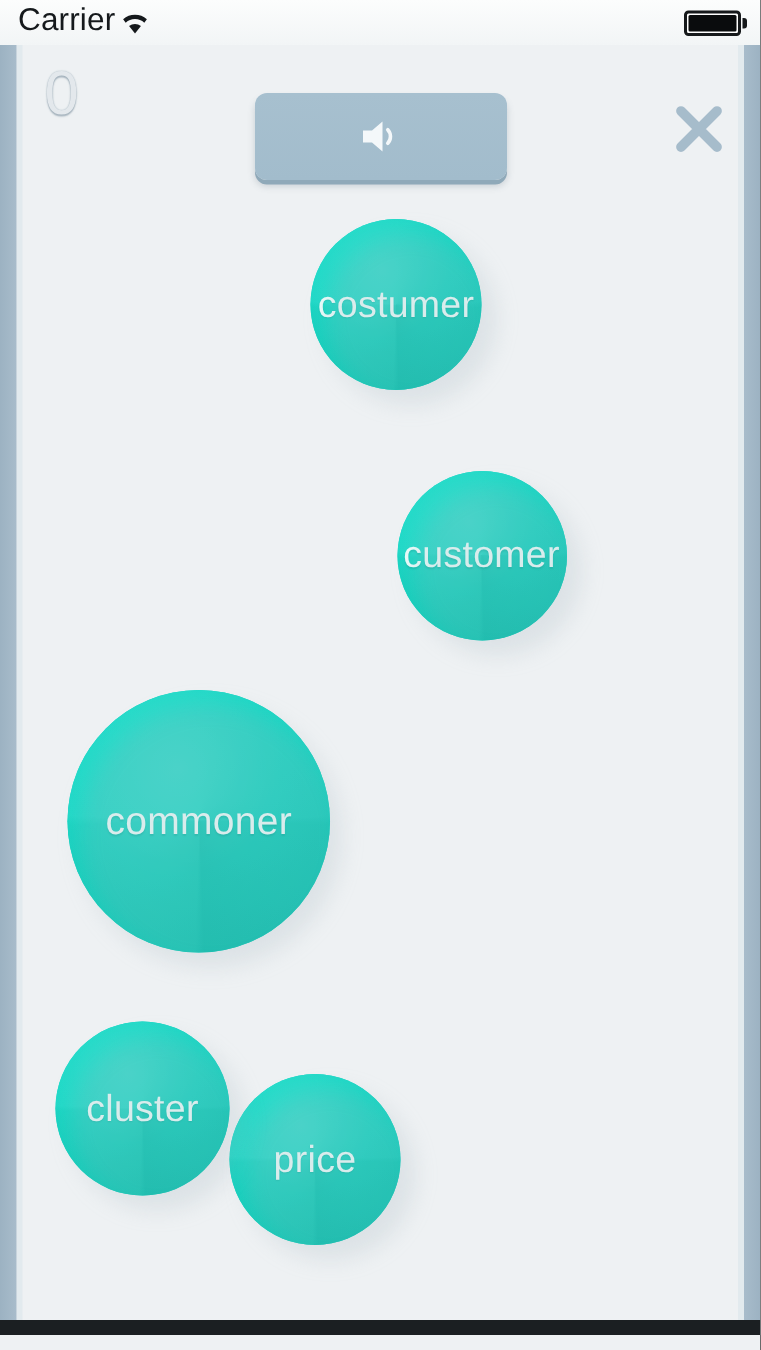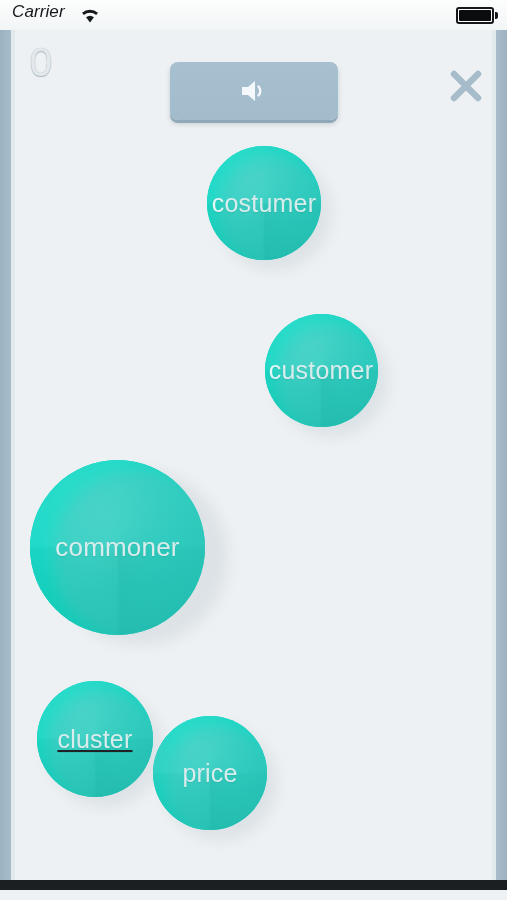--- a/index.html
+++ b/index.html
@@ -26,24 +26,23 @@
     position: absolute;
     left: 0; top: 0;
     width: 507px;
     height: 30px;
     background: linear-gradient(#fcfdfd, #f2f5f6);
     z-index: 40;
   }
   #carrier-label {
     position: absolute;
     left: 12px; top: 2px;
-    font-size: 17px;
+    font-size: 21px;
     color: #15191c;
     letter-spacing: 0.1px;
-    font-style: italic;
   }
   #wifi-icon {
     position: absolute;
     left: 79px; top: 6px;
     width: 22px; height: 18px;
   }
   #clock-label {
     position: absolute;
     left: 0; right: 0; top: 2px;
     text-align: center;
@@ -259,25 +258,25 @@
     <div id="bubble-field">
         <div class="bubble-shadow" style="left: 217px; top: 126px; width: 114px; height: 114px;"></div>
         <div class="bubble" style="left: 207px; top: 116px; width: 114px; height: 114px;">
           <span class="bubble-label" style="font-size: 25px;">costumer</span>
         </div>
         <div class="bubble-shadow" style="left: 274.5px; top: 293.5px; width: 113px; height: 113px;"></div>
         <div class="bubble" style="left: 264.5px; top: 283.5px; width: 113px; height: 113px;">
           <span class="bubble-label" style="font-size: 25px;">customer</span>
         </div>
         <div class="bubble-shadow" style="left: 52.5px; top: 439.5px; width: 175px; height: 175px;"></div>
-        <div class="bubble" style="left: 30px; top: 429.5px; width: 175px; height: 175px;">
+        <div class="bubble" style="left: 45px; top: 429.5px; width: 175px; height: 175px;">
           <span class="bubble-label" style="font-size: 26px;">commoner</span>
         </div>
         <div class="bubble-shadow" style="left: 47px; top: 661px; width: 116px; height: 116px;"></div>
-        <div class="bubble" style="left: 37px; top: 651px; width: 116px; height: 116px; text-decoration: underline;">
+        <div class="bubble" style="left: 37px; top: 651px; width: 116px; height: 116px;">
           <span class="bubble-label" style="font-size: 25px;">cluster</span>
         </div>
         <div class="bubble-shadow" style="left: 163px; top: 696px; width: 114px; height: 114px;"></div>
         <div class="bubble" style="left: 153px; top: 686px; width: 114px; height: 114px;">
           <span class="bubble-label" style="font-size: 25px;">price</span>
         </div>
       </div>
 
     <div id="toolbar">
 

